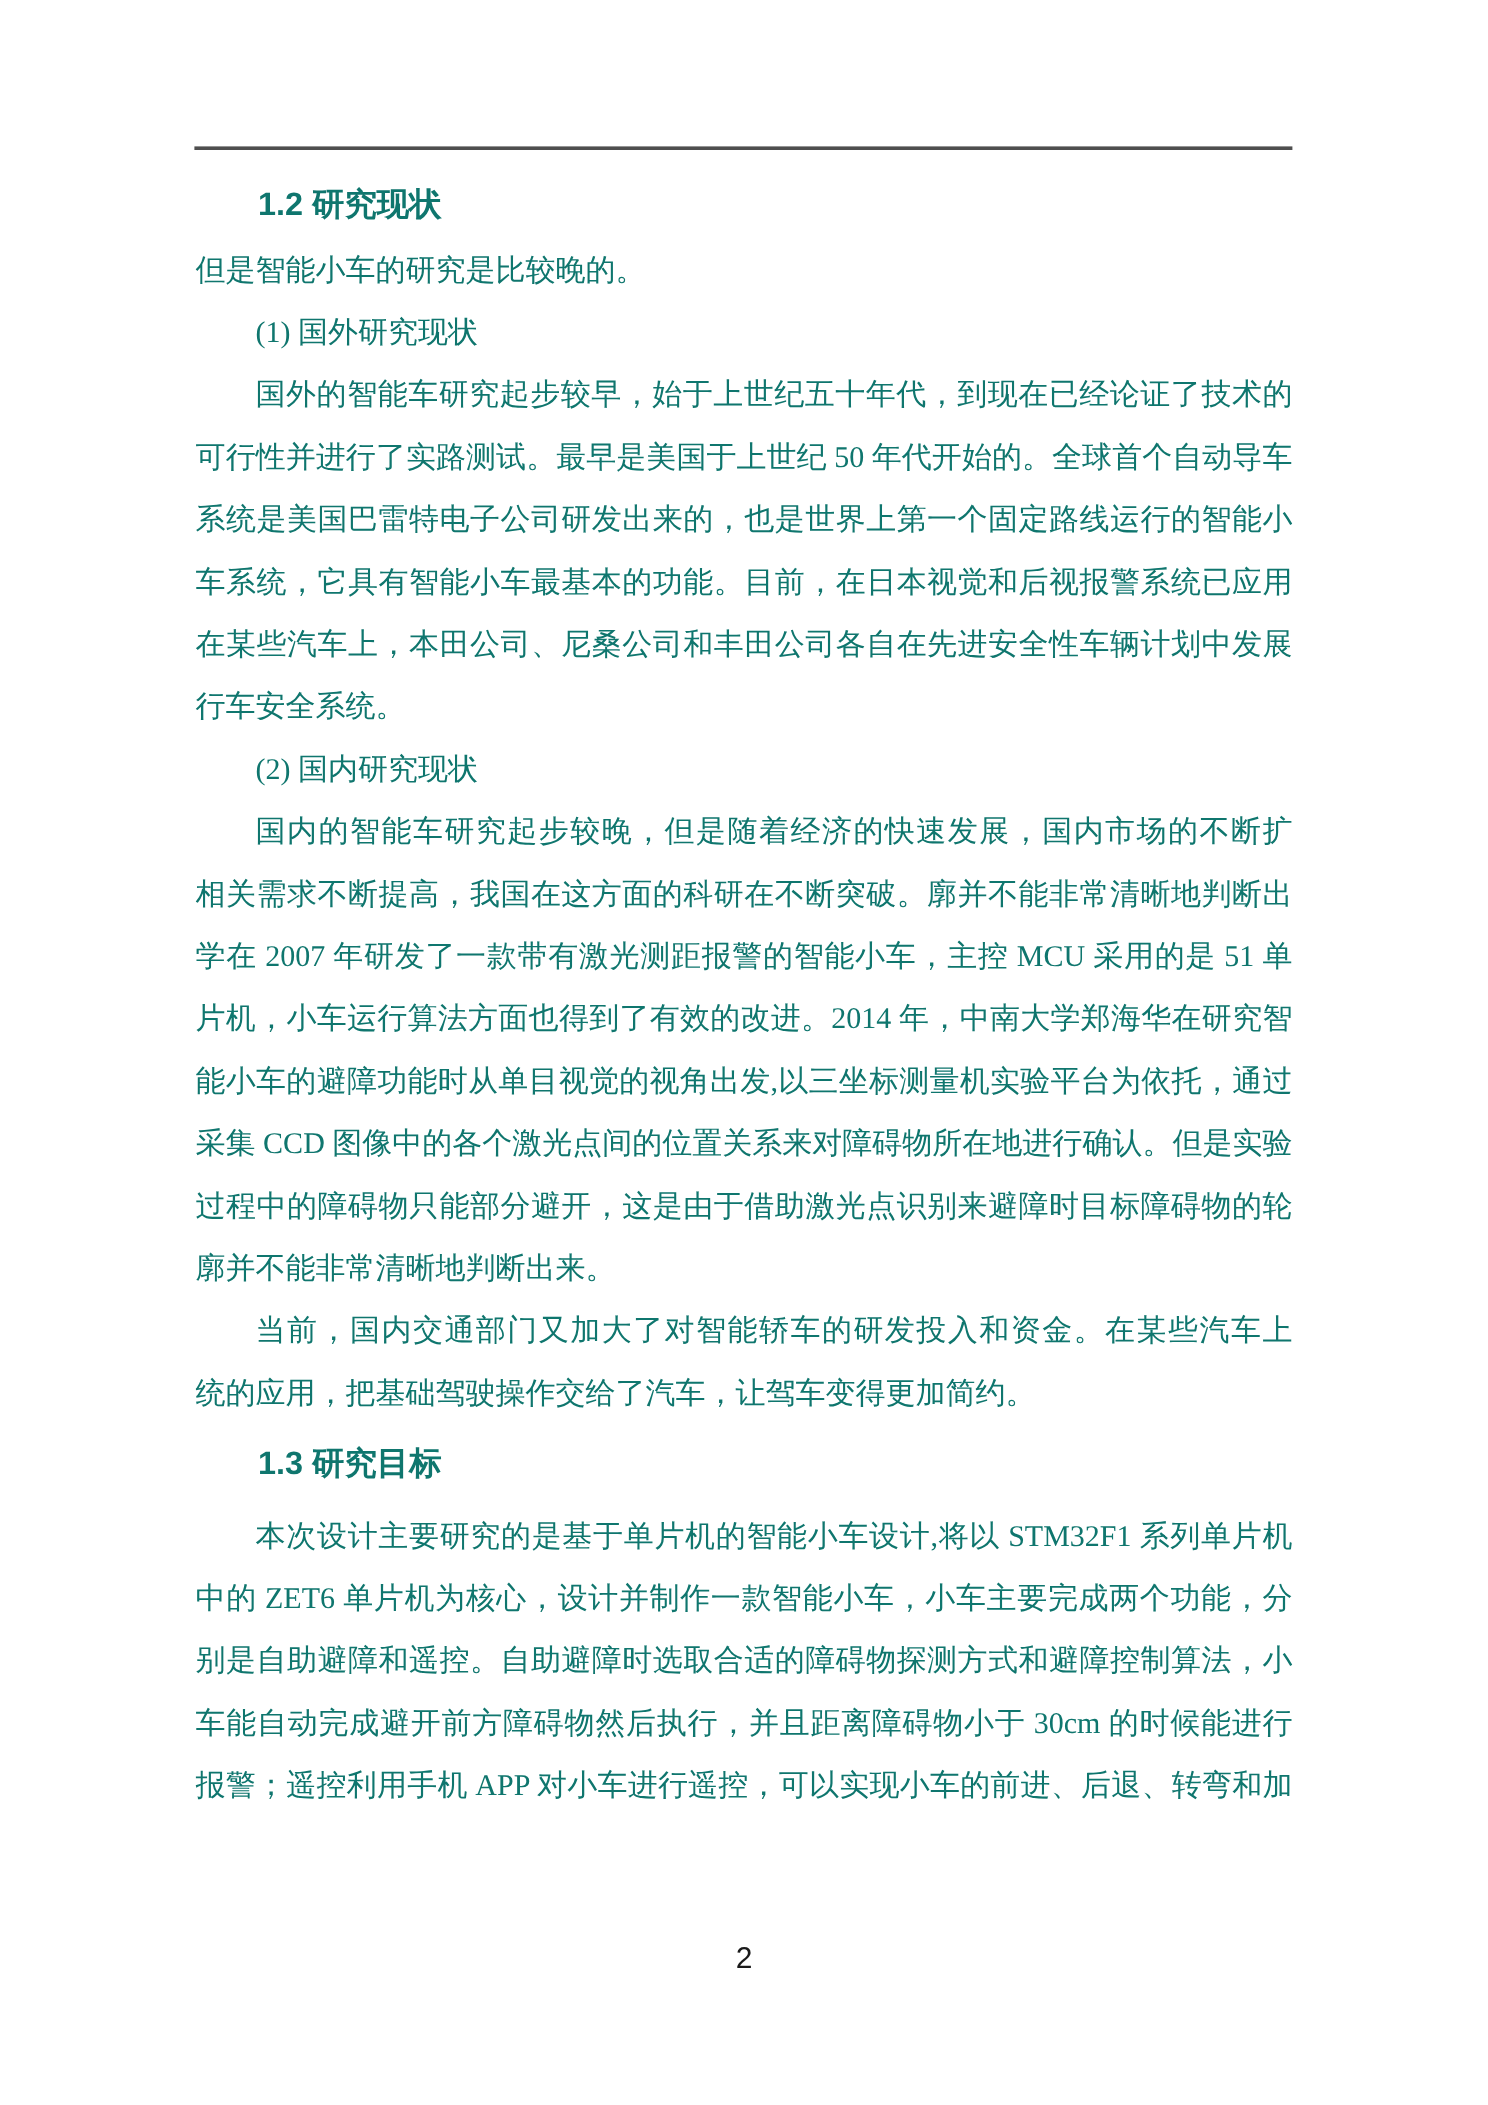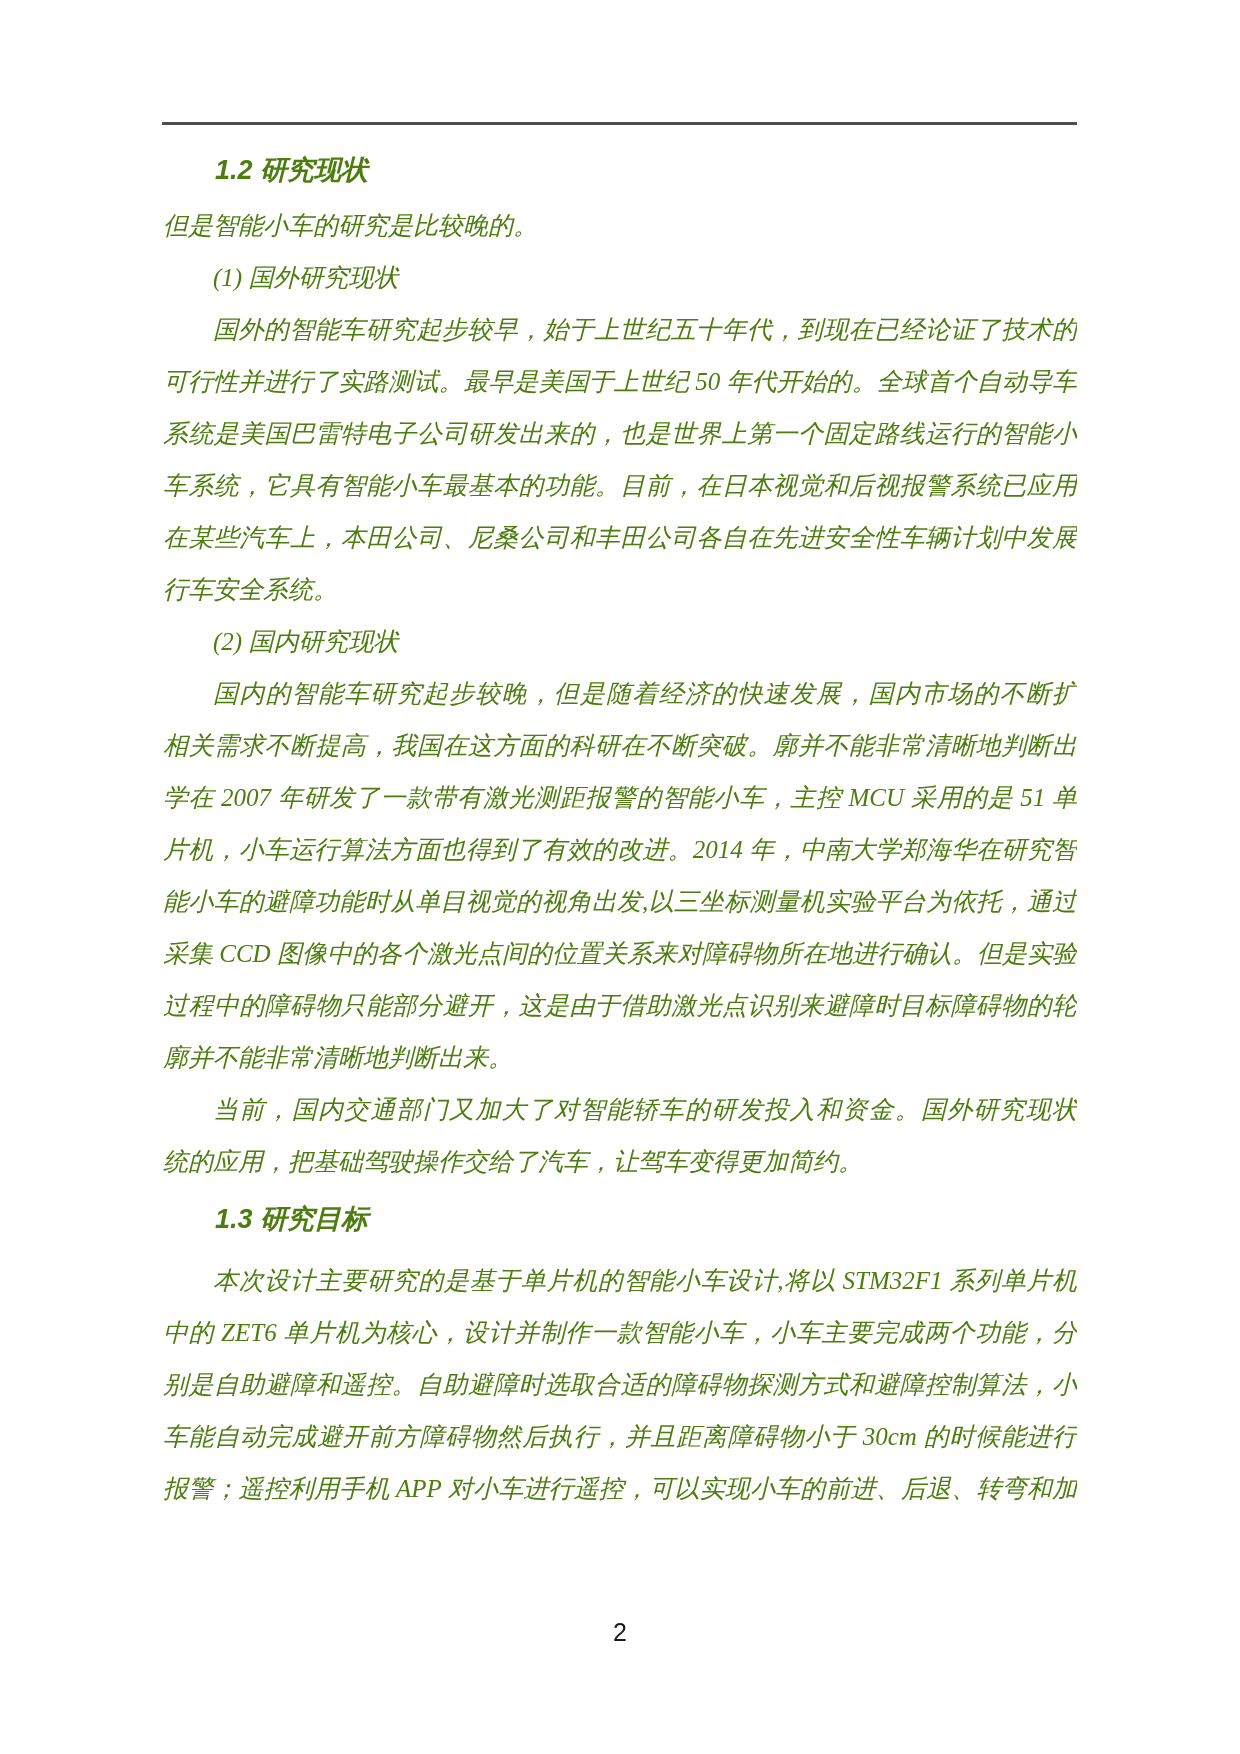--- a/index.html
+++ b/index.html
@@ -24,29 +24,28 @@
   }
   .content {
     position: absolute;
     left: 163px;
     top: 144px;
     width: 914px;
   }
   .line {
     font-family: "Liberation Serif", "DejaVu Serif", serif;
     font-size: 25px;
-    color: #4d7c0f;
+    color: #0f766e;
     height: 52px;
     line-height: 52px;
     overflow: hidden;
     text-align: justify;
     text-align-last: justify;
     text-justify: inter-character;
     white-space: normal;
-    font-style: italic;
   }
   .line.e {          
     text-align: center;
     text-align-last: left;
   }
   .line.i {          
     text-indent: 2em;
   }
   .line.h {          
     font-family: "Liberation Sans", "DejaVu Sans", sans-serif;
@@ -97,21 +96,21 @@
     <div class="line e">行车安全系统。</div>
     <div class="line i e">(2) 国内研究现状</div>
     <div class="line i">国内的智能车研究起步较晚，但是随着经济的快速发展，国内市场的不断扩充，</div>
     <div class="line">相关需求不断提高，我国在这方面的科研在不断突破。廓并不能非常清晰地判断出来</div>
     <div class="line">学在 2007 年研发了一款带有激光测距报警的智能小车，主控 MCU 采用的是 51 单</div>
     <div class="line">片机，小车运行算法方面也得到了有效的改进。2014 年，中南大学郑海华在研究智</div>
     <div class="line">能小车的避障功能时从单目视觉的视角出发,以三坐标测量机实验平台为依托，通过</div>
     <div class="line">采集 CCD 图像中的各个激光点间的位置关系来对障碍物所在地进行确认。但是实验</div>
     <div class="line">过程中的障碍物只能部分避开，这是由于借助激光点识别来避障时目标障碍物的轮</div>
     <div class="line e">廓并不能非常清晰地判断出来。</div>
-    <div class="line i">当前，国内交通部门又加大了对智能轿车的研发投入和资金。国外研究现状</div>
+    <div class="line i">当前，国内交通部门又加大了对智能轿车的研发投入和资金。在某些汽车上</div>
     <div class="line e">统的应用，把基础驾驶操作交给了汽车，让驾车变得更加简约。</div>
 
     <div class="line h second">1.3 研究目标</div>
 
     <div class="line i">本次设计主要研究的是基于单片机的智能小车设计,将以 STM32F1 系列单片机</div>
     <div class="line">中的 ZET6 单片机为核心，设计并制作一款智能小车，小车主要完成两个功能，分</div>
     <div class="line">别是自助避障和遥控。自助避障时选取合适的障碍物探测方式和避障控制算法，小</div>
     <div class="line">车能自动完成避开前方障碍物然后执行，并且距离障碍物小于 30cm 的时候能进行</div>
     <div class="line">报警；遥控利用手机 APP 对小车进行遥控，可以实现小车的前进、后退、转弯和加</div>
 

